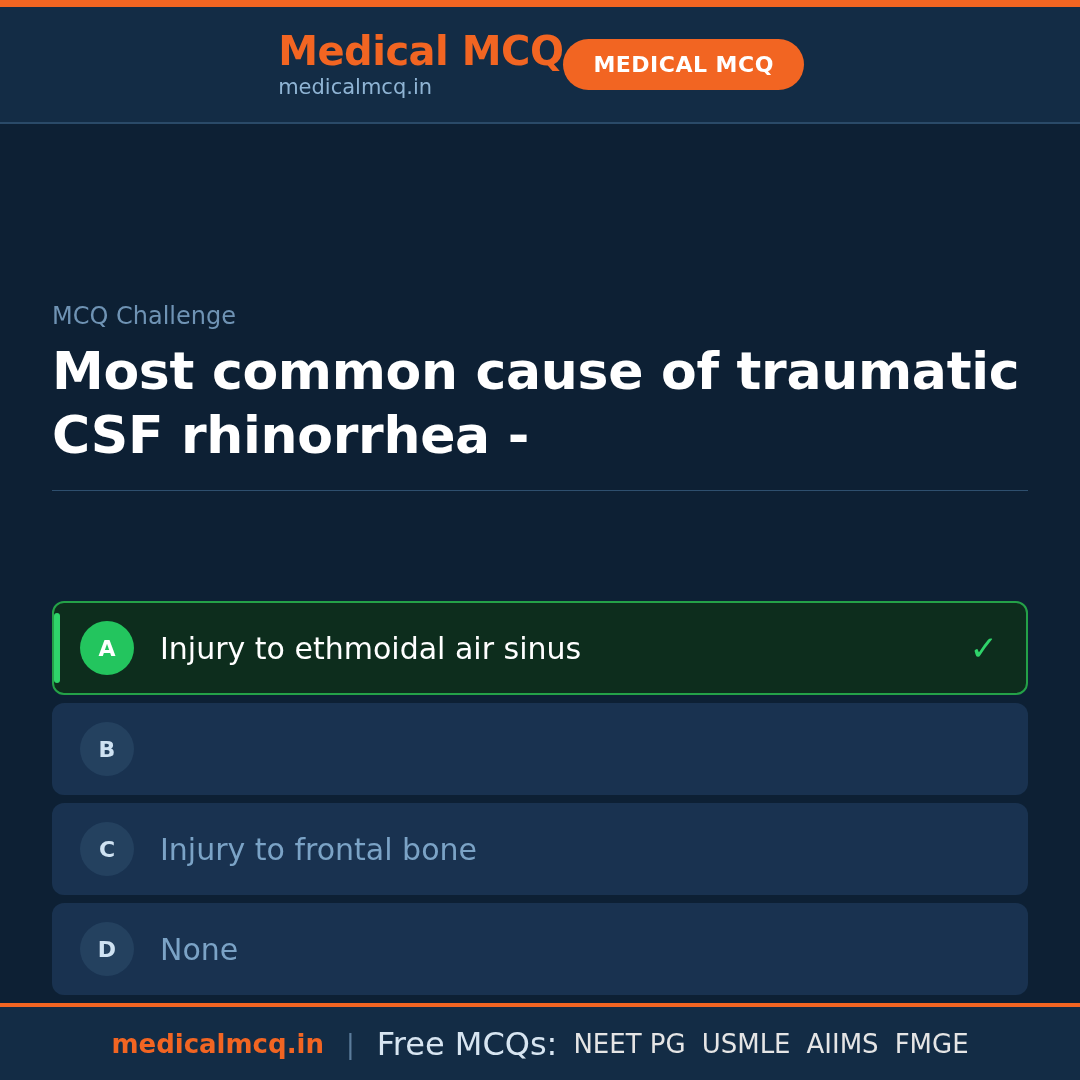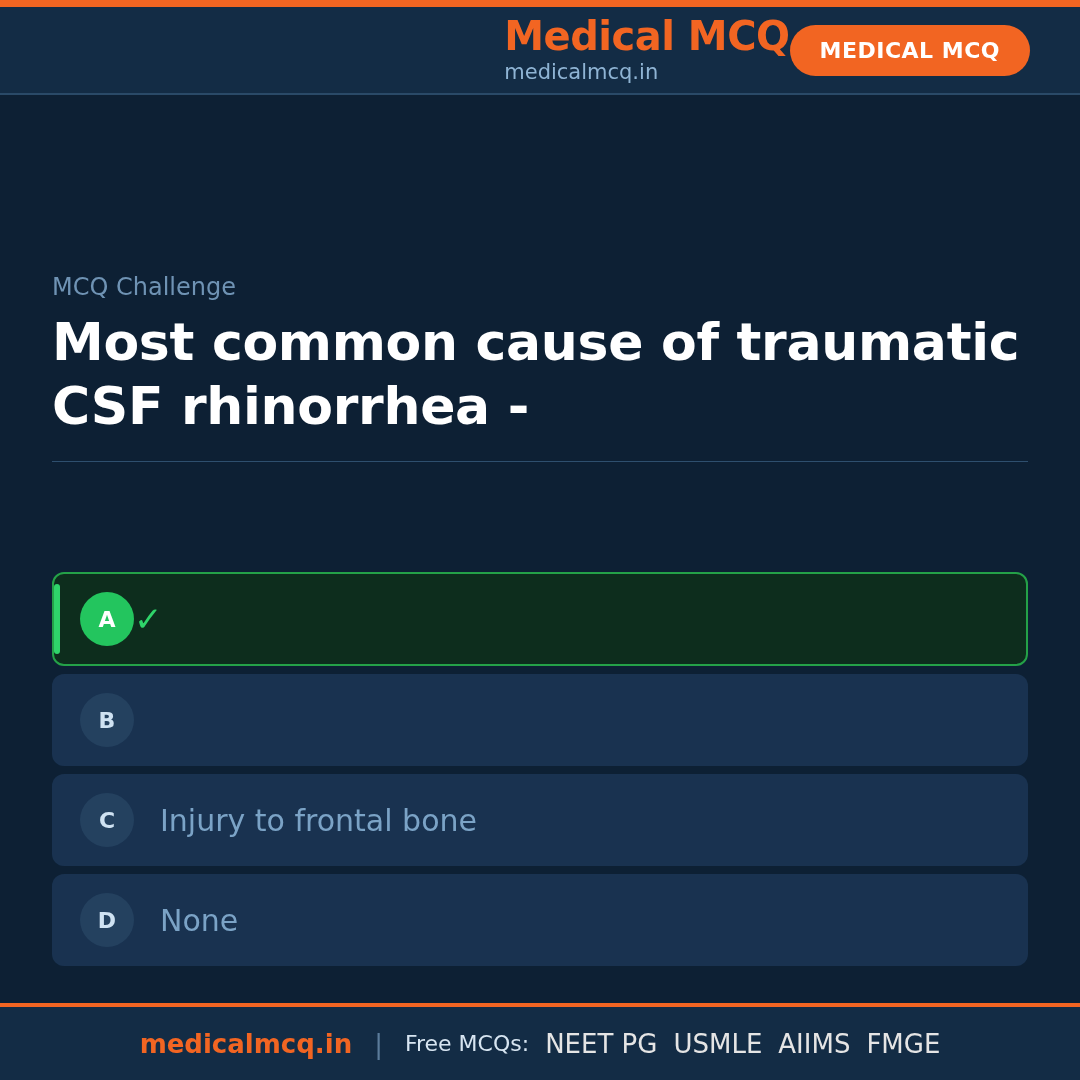--- a/index.html
+++ b/index.html
@@ -21,26 +21,26 @@
   
   .top-rule {
     height: 7px;
     background: #f26522;
     width: 100%;
     flex: 0 0 auto;
   }
   
   .header {
     flex: 0 0 auto;
-    height: 88px;
+    height: 117px;
     background: #132c45;
     border-bottom: 2px solid #2a4a68;
     display: flex;
     align-items: center;
-    justify-content: flex-end;
+    justify-content: center;
     padding: 0 50px 0 52px;
     position: relative;
   }
   .brand-block { display: flex; flex-direction: column; justify-content: center; }
   .brand-title {
     font-size: 40px;
     font-weight: bold;
     color: #f26522;
     letter-spacing: -0.5px;
     line-height: 1.05;
@@ -175,21 +175,21 @@
     font-size: 26px;
     color: #f26522;
     font-weight: bold;
   }
   .footer-sep {
     font-size: 26px;
     color: #5b7c9b;
     margin: 0 22px;
   }
   .footer-label {
-    font-size: 22px;
+    font-size: 32px;
     color: #d7e5f1;
   }
   .footer-exam {
     font-size: 26px;
     color: #e5e5e5;
     margin-left: 16px;
   }
 </style>
 </head>
 <body>
@@ -211,20 +211,21 @@
     <div class="q-block">
       <div class="eyebrow">MCQ Challenge</div>
       <div class="question">Most common cause of traumatic CSF rhinorrhea -</div>
       <div class="divider"></div>
     </div>
 
     <div class="options">
 
       <div class="option correct">
         <div class="letter">A</div>
+        <div class="opt-text">Injury to ethmoidal air sinus</div>
         <div class="check">✓</div>
       </div>
 
       <div class="option">
         <div class="letter">B</div>
       </div>
 
       <div class="option">
         <div class="letter">C</div>
         <div class="opt-text">Injury to frontal bone</div>

